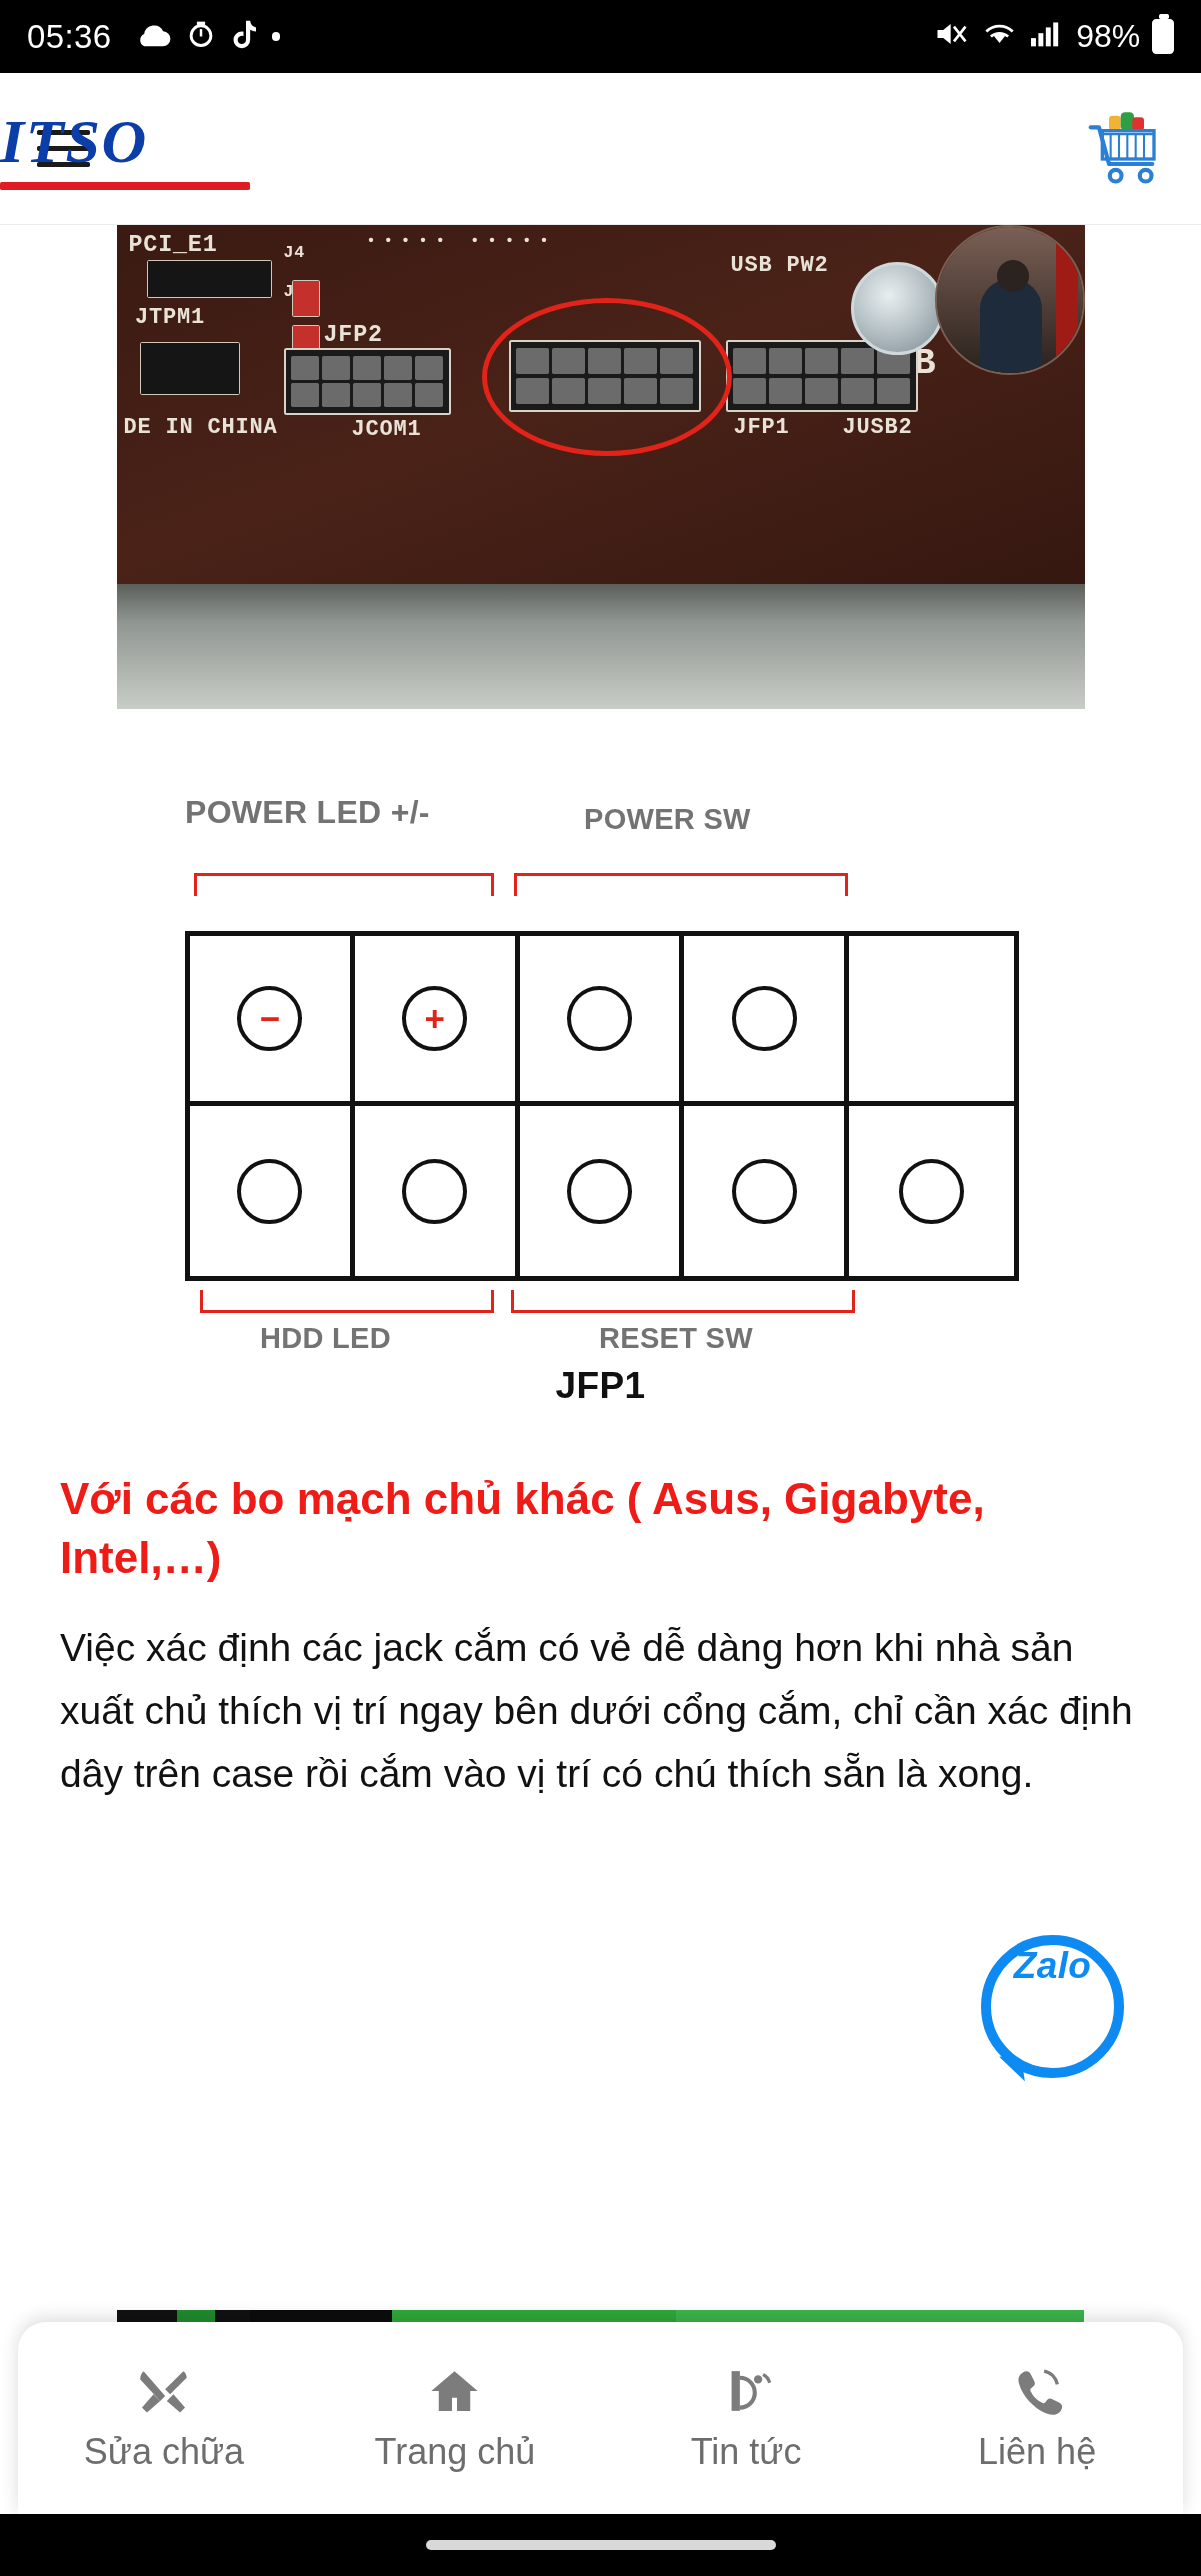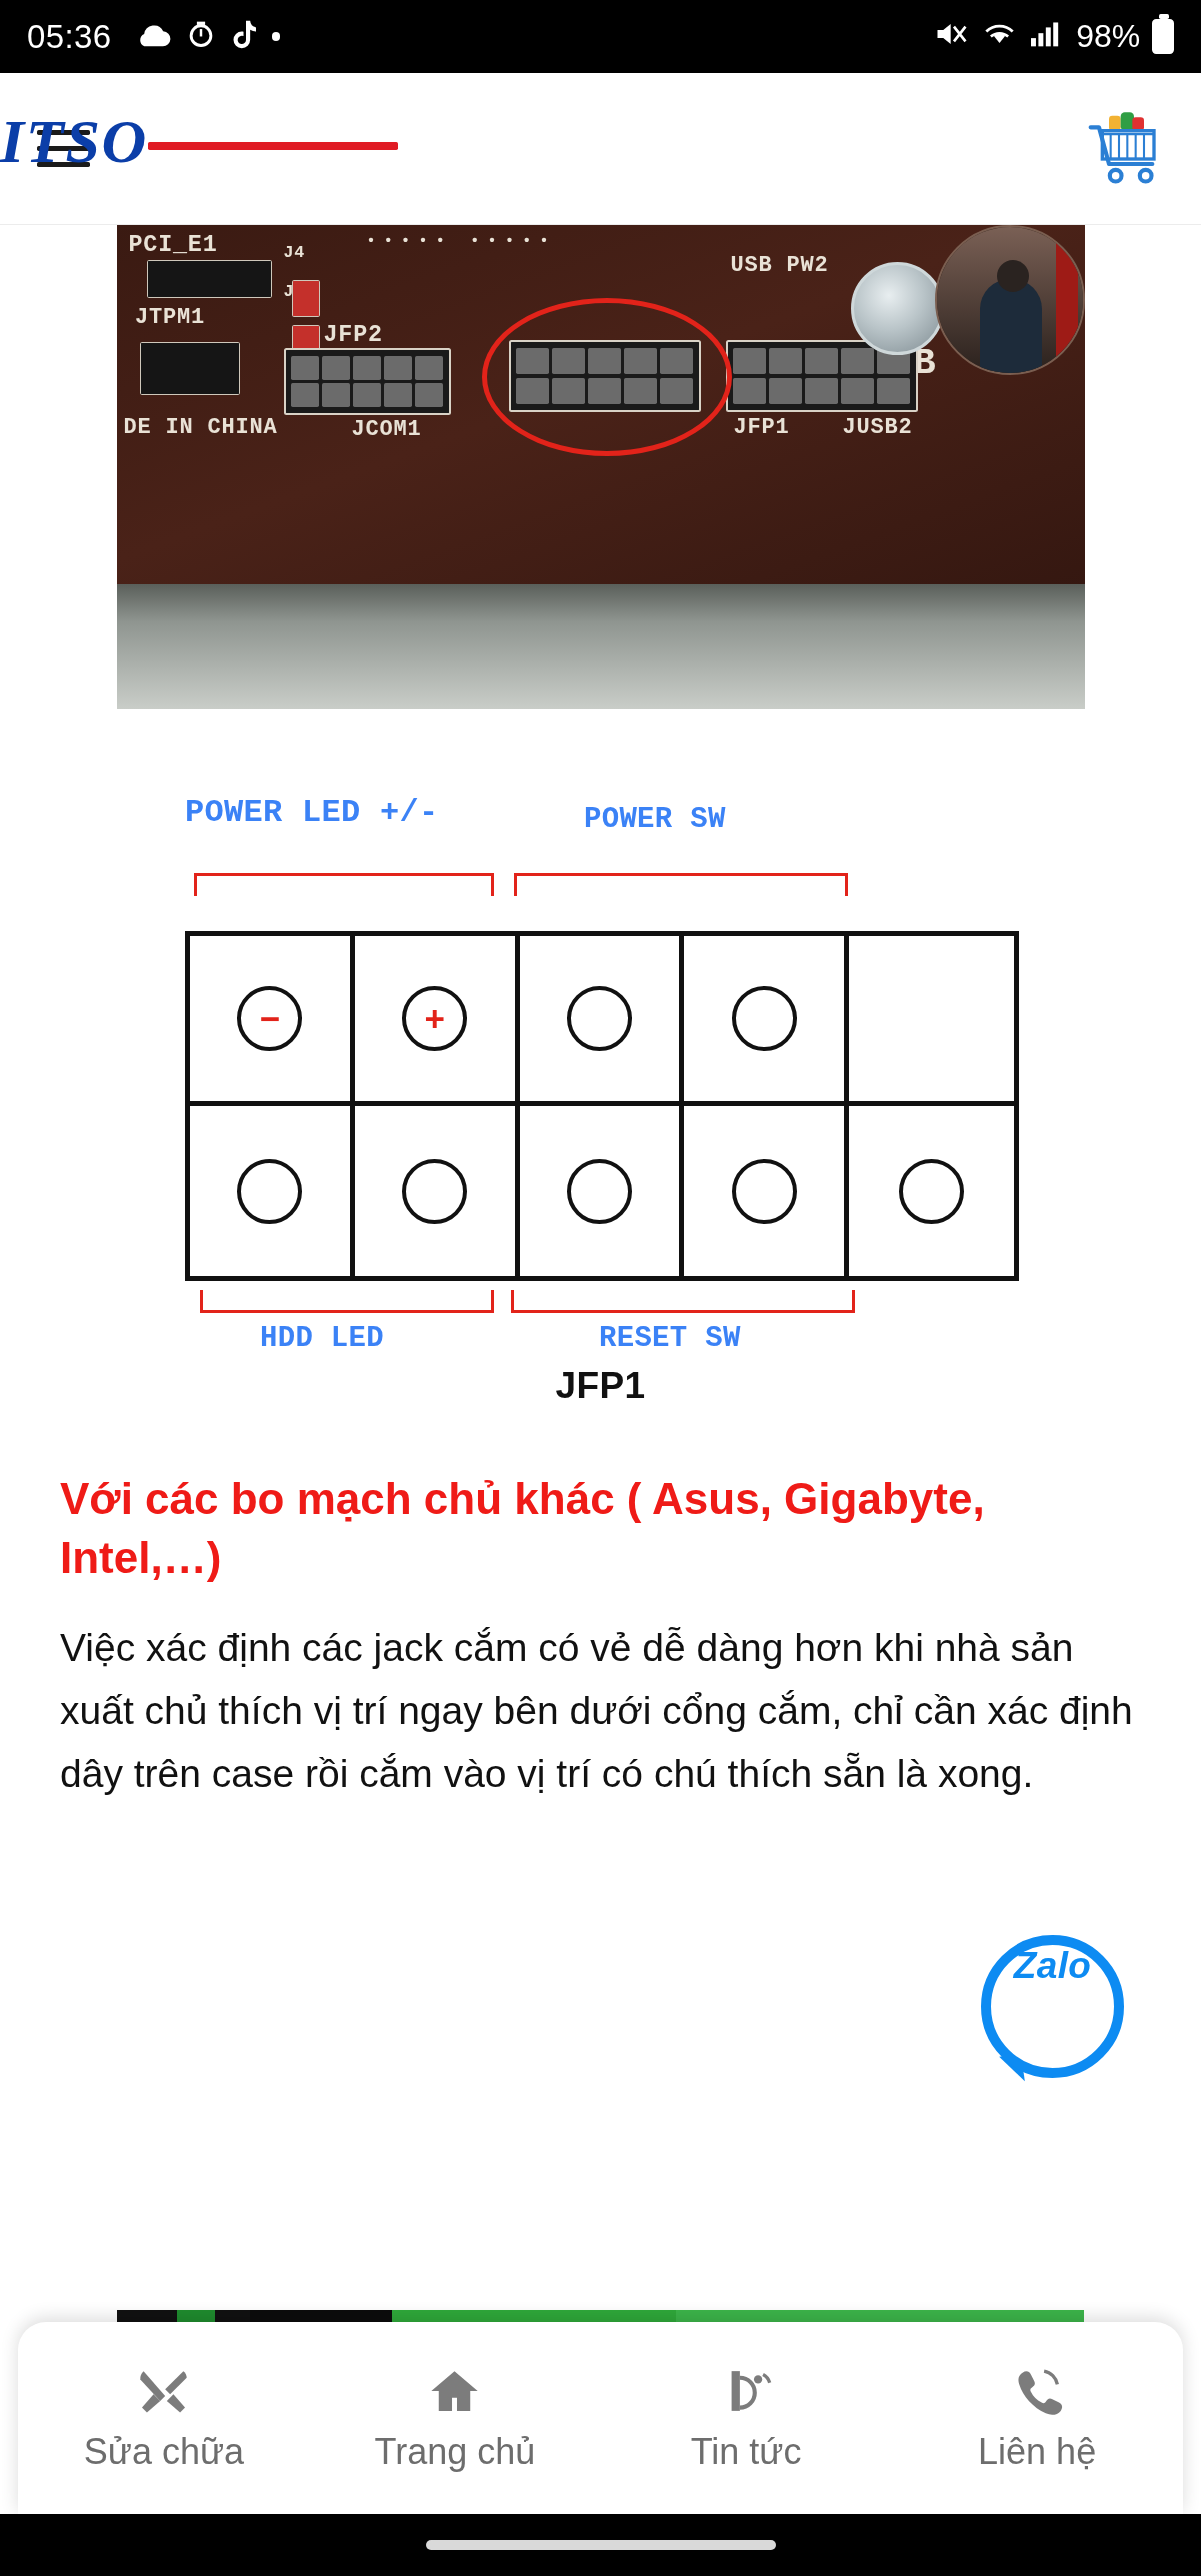--- a/index.html
+++ b/index.html
@@ -55,21 +55,21 @@
     background: #ffffff;
     display: flex; align-items: center;
     padding: 0 37px;
     position: relative;
     border-bottom: 0.8px solid #ececec;
   }
   .hamburger { width: 53px; display: flex; flex-direction: column; gap: 11px; cursor: pointer; }
   .hamburger span { display: block; height: 5px; background: #1b1b1b; border-radius: 1.7px; }
   .brand {
     position: absolute; left: 0; right: 0; top: 37px;
-    display: flex; flex-direction: row; align-items: center;
+    display: flex; flex-direction: column; align-items: flex-start;
     pointer-events: none;
   }
   .brand-text {
     font-family: "Liberation Serif", serif;
     font-weight: bold;
     font-style: italic;
     font-size: 62px;
     color: #0b3ea8;
     letter-spacing: 1.7px;
     line-height: 1;
@@ -162,25 +162,24 @@
   }
 
   
   .diagram {
     margin-top: 62px;
     position: relative;
     height: 684px;
   }
   .diag-label {
     position: absolute;
-    color: #3b82f6;
+    color: #737373;
     font-size: 32px;
     font-weight: 600;
     letter-spacing: 0.3px;
-    font-family: Liberation Mono, monospace;
   }
   .bracket {
     position: absolute;
     border: 3.3px solid #e2231a;
   }
   .bracket.top { border-bottom: none; height: 23.4px; }
   .bracket.bottom { border-top: none; height: 23.4px; }
   .pin-table {
     position: absolute;
     left: 185px; top: 160px;

